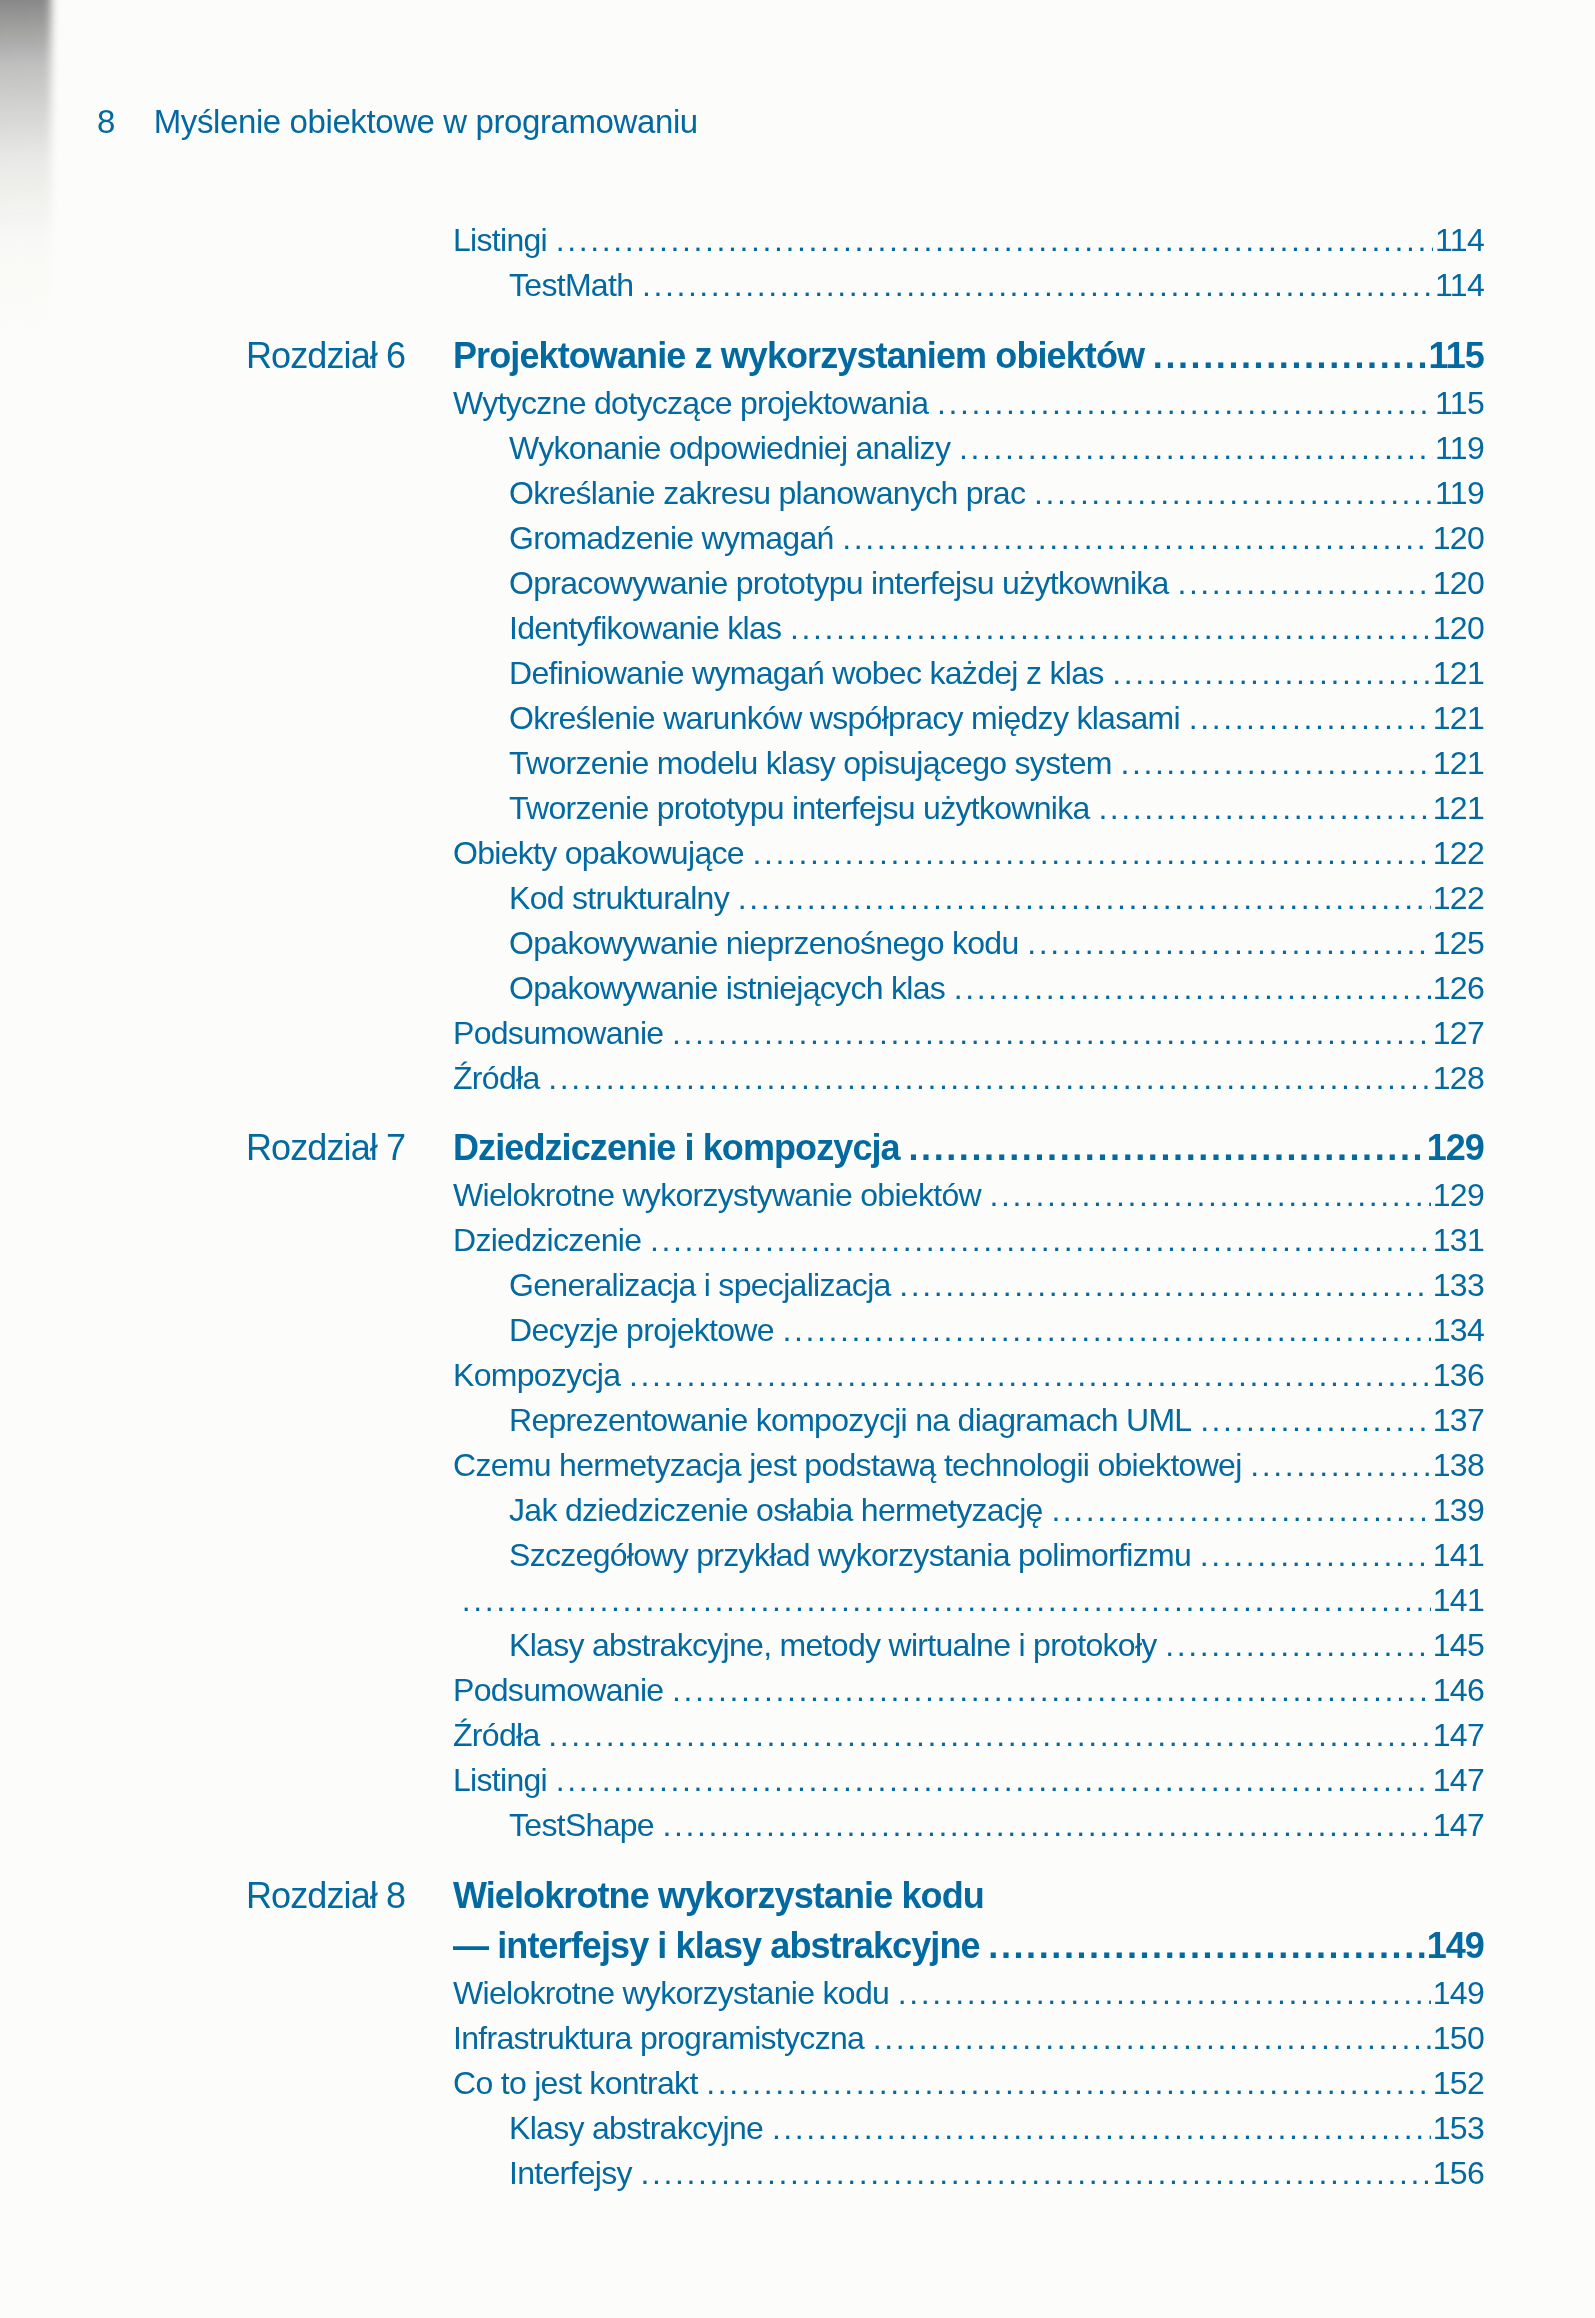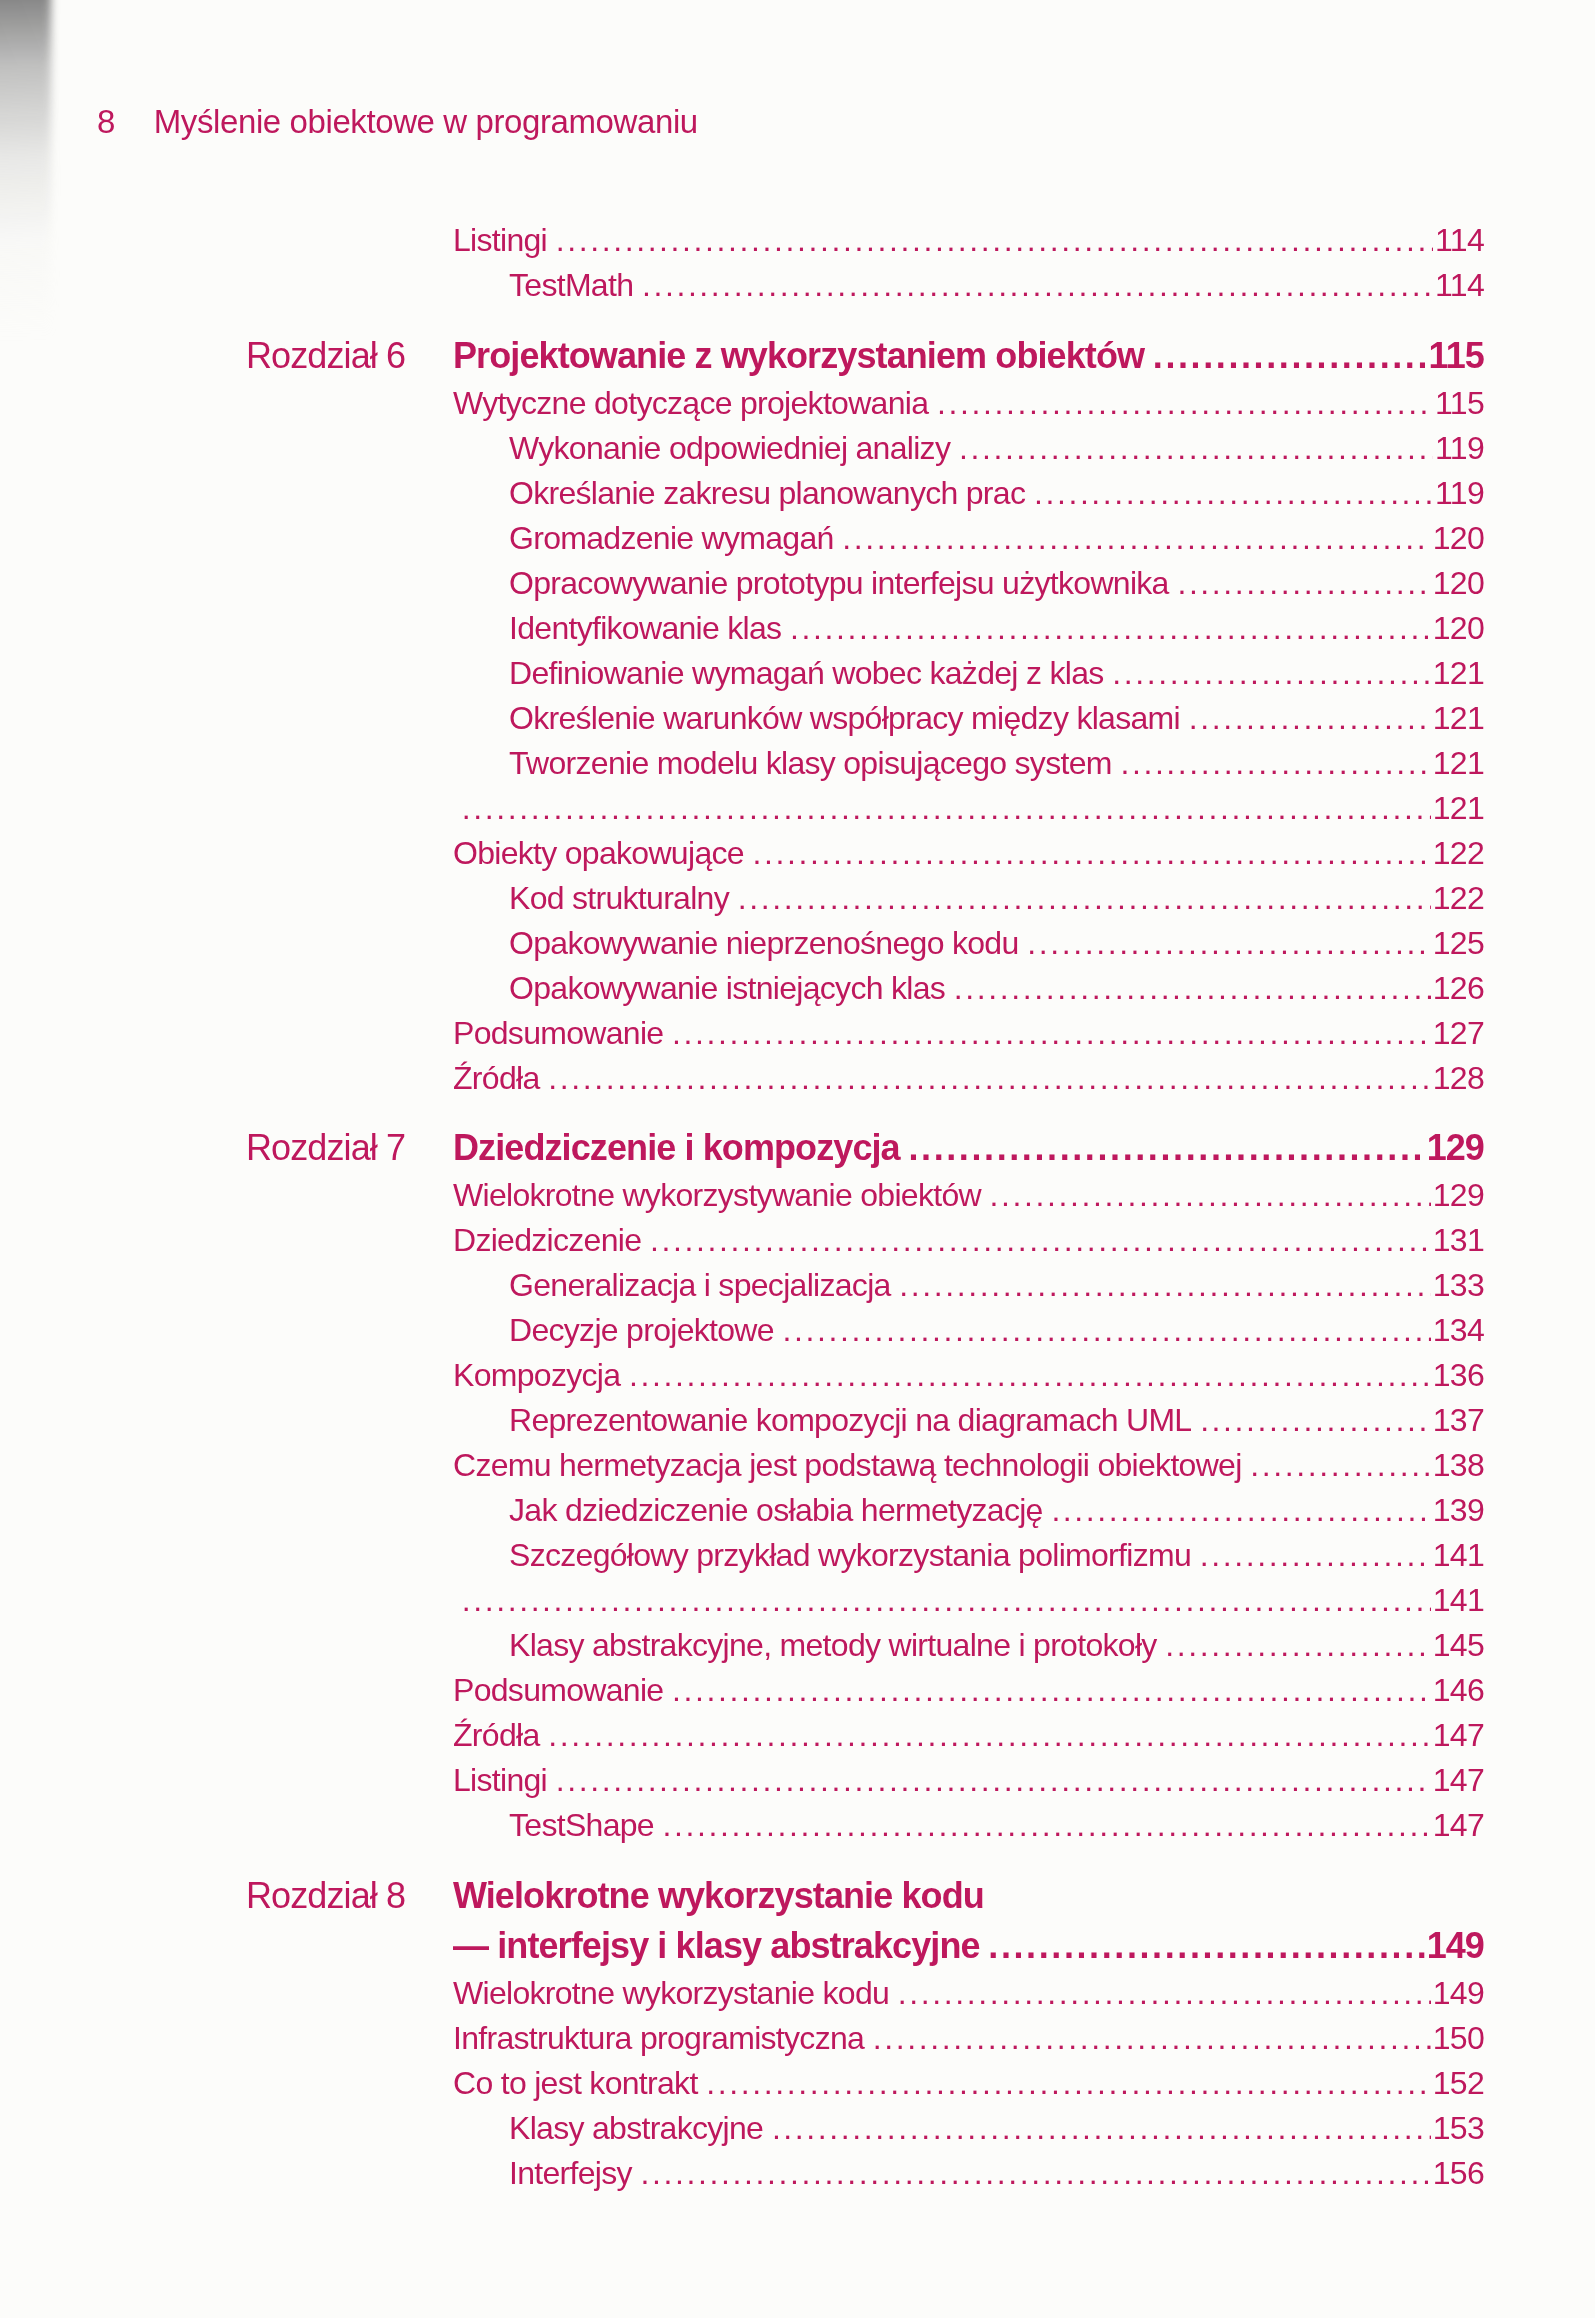--- a/index.html
+++ b/index.html
@@ -1,21 +1,21 @@
 <!DOCTYPE html>
 <html style="font-size:14px"><head>
 <meta charset="utf-8">
 <style>
   html,body { margin:0; padding:0; background:#d9d9d9; }
   .page {
     position:relative;
     width:1595px; height:2319px;
     background:#fcfcfa;
     font-family:"Liberation Sans", sans-serif;
-    color:#be185d;
+    color:#0369a1;
     overflow:hidden;
   }
   
   .smudge {
     position:absolute; top:-10.4px; left:-12.2px;
     width:63px; height:348px;
     background:linear-gradient(178deg,
       rgba(120,120,120,.95) 0%,
       rgba(160,160,160,.65) 22%,
       rgba(200,200,198,.38) 48%,
@@ -137,20 +137,21 @@
         <span class="pg">121</span>
       </div>
       <div class="row">
         <span class="chlabel">&nbsp;</span>
         <span class="txt lvl2">Tworzenie modelu klasy opisującego system</span>
         <span class="dots"></span>
         <span class="pg">121</span>
       </div>
       <div class="row">
         <span class="chlabel">&nbsp;</span>
+        <span class="txt lvl2">Tworzenie prototypu interfejsu użytkownika</span>
         <span class="dots"></span>
         <span class="pg">121</span>
       </div>
       <div class="row">
         <span class="chlabel">&nbsp;</span>
         <span class="txt">Obiekty opakowujące</span>
         <span class="dots"></span>
         <span class="pg">122</span>
       </div>
       <div class="row">

